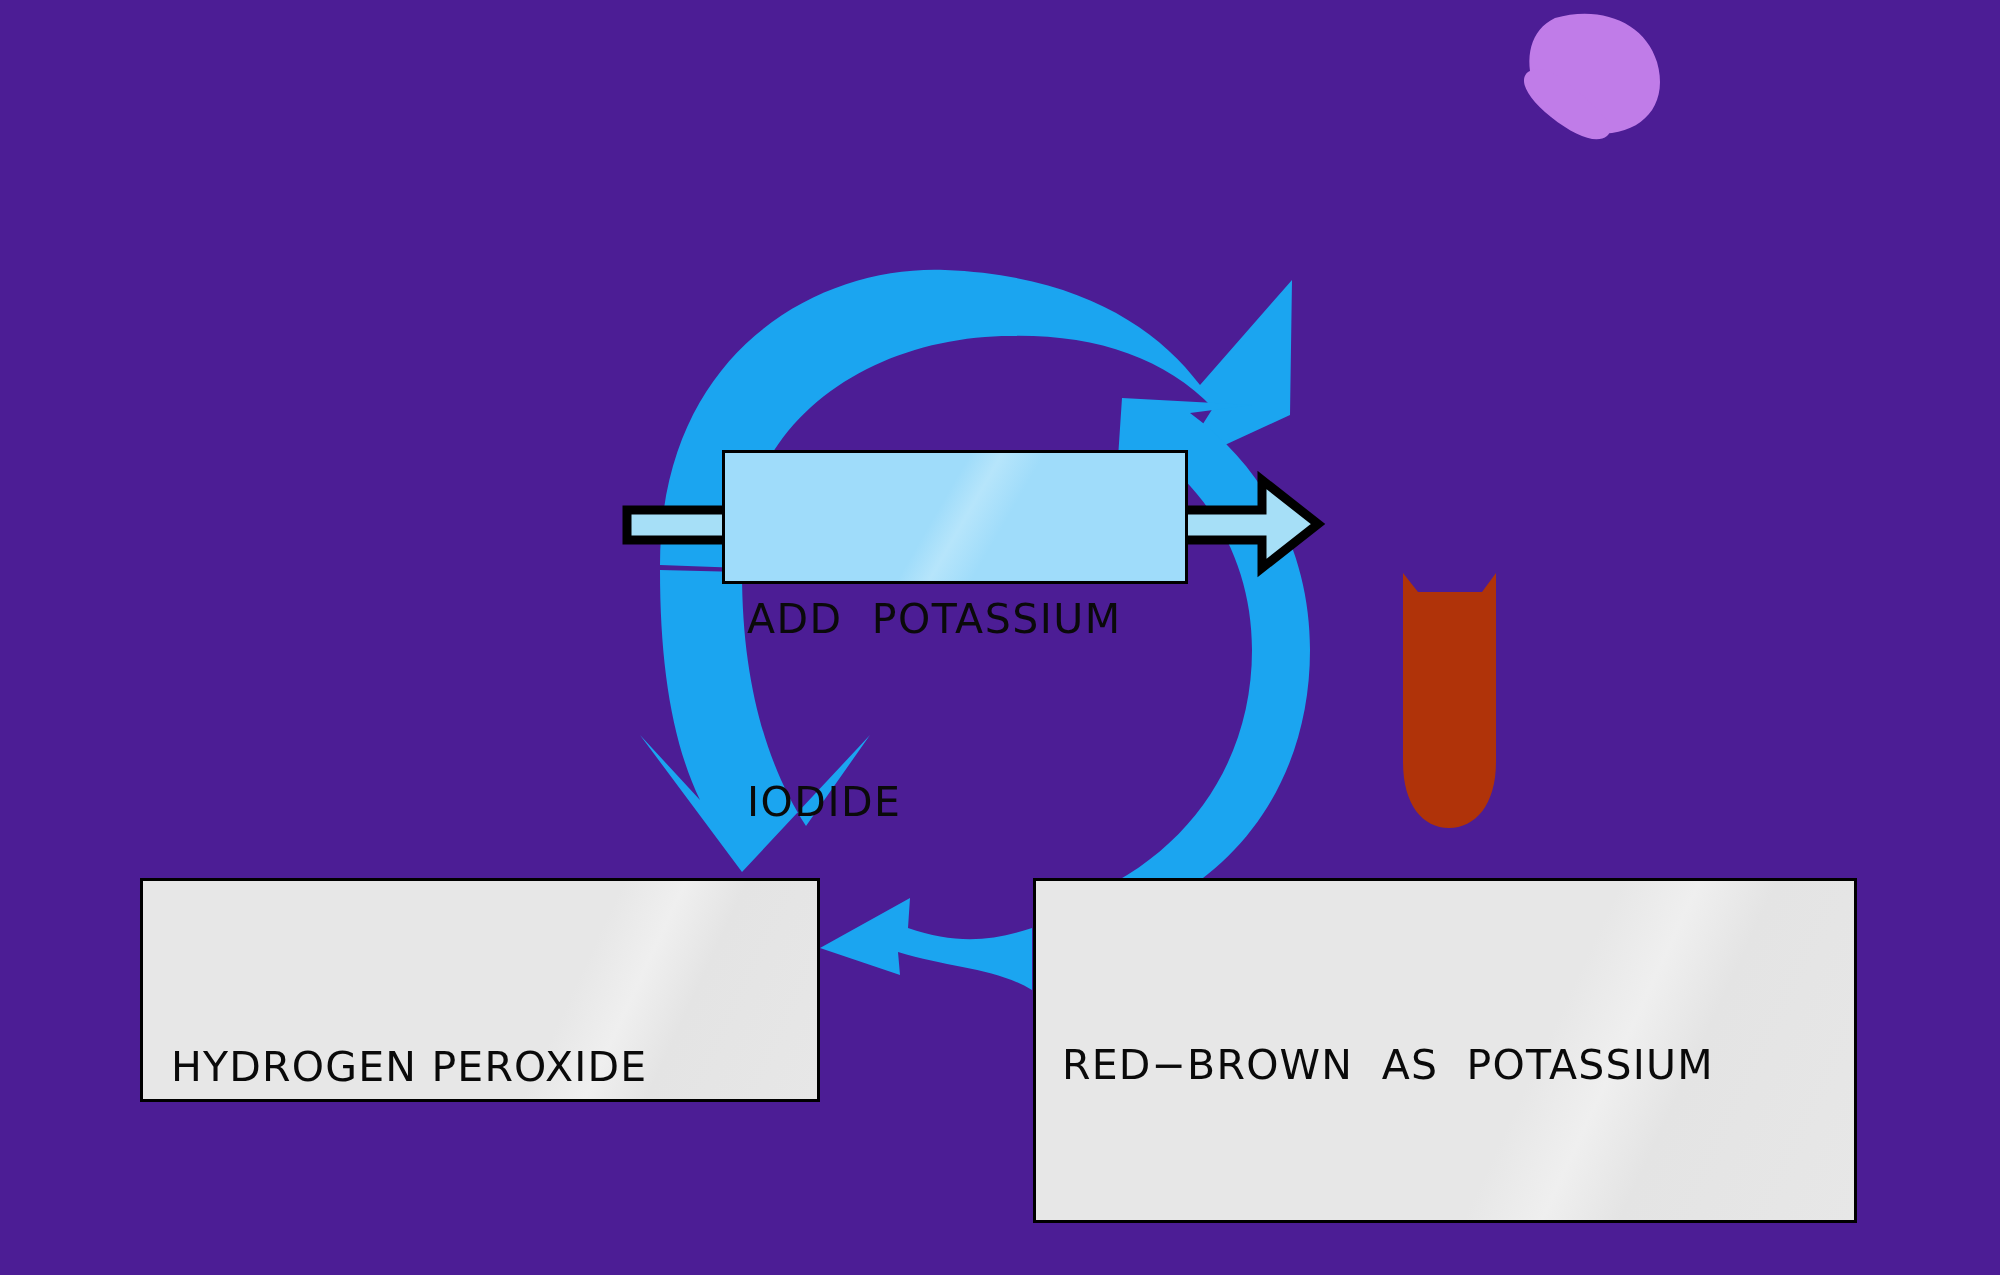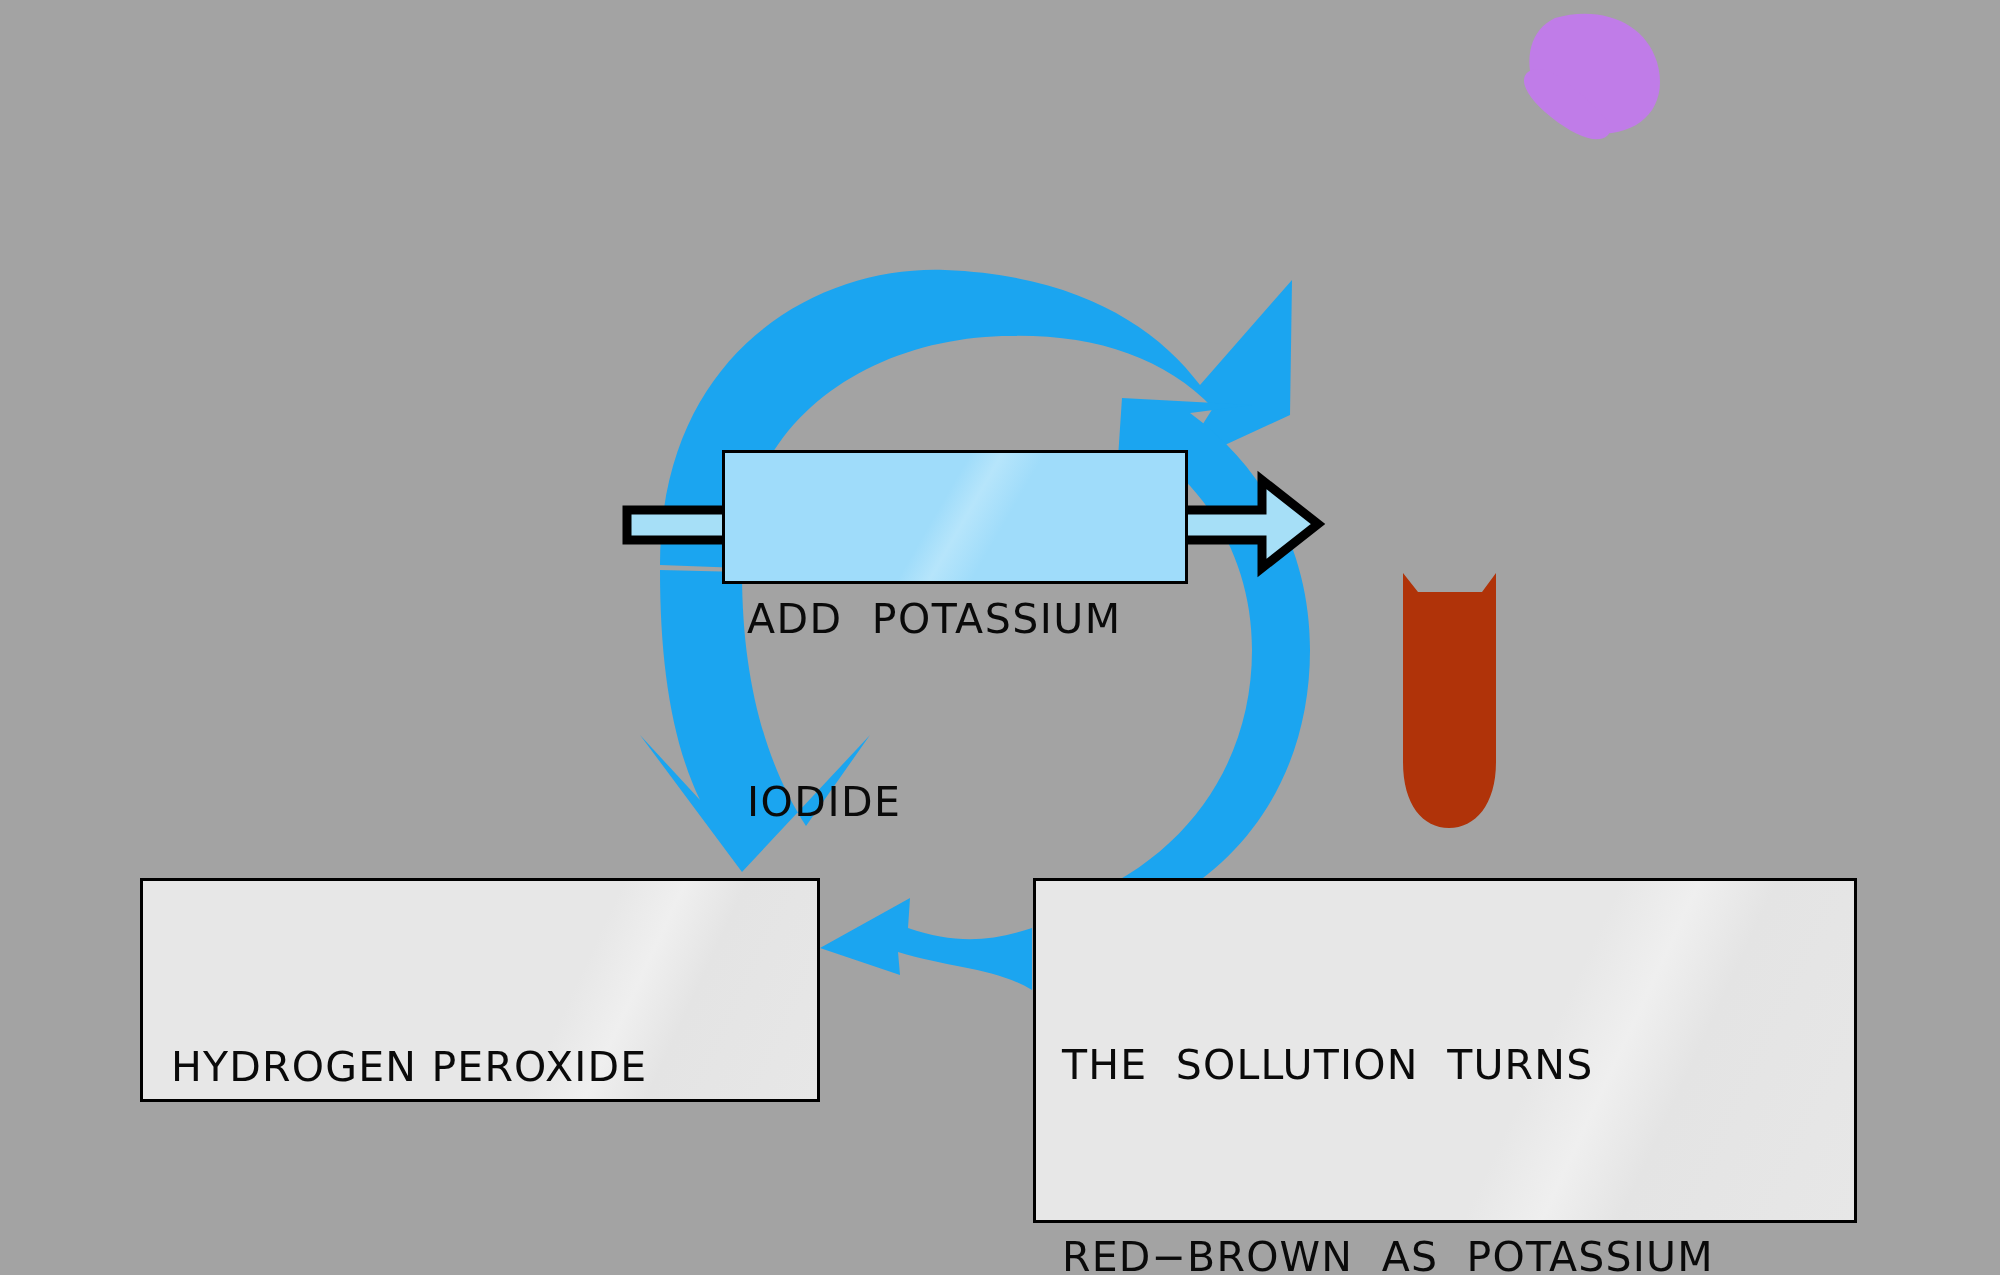--- a/index.html
+++ b/index.html
@@ -14,21 +14,21 @@
     overflow: hidden;
     font-family: "DejaVu Sans", sans-serif;
   }
 
   #stage {
     position: absolute;
     left: 0;
     top: 0;
     width: 2000px;
     height: 1275px;
-    background: #a3a3a3;
+    background: #4c1d95;
   }
 
   #diagram-svg {
     position: absolute;
     left: 0;
     top: 0;
     width: 2000px;
     height: 1275px;
   }
 
@@ -168,20 +168,19 @@
     <span class="line">ADD  POTASSIUM</span>
     <span class="line">IODIDE</span>
   </div>
 
   <div class="txt-box" id="box-peroxide">
     <span class="line">HYDROGEN PEROXIDE</span>
     
   </div>
 
   <div class="txt-box" id="box-result">
-    <span class="line">THE  SOLLUTION  TURNS</span>
     <span class="line">RED−BROWN  AS  POTASSIUM</span>
     
     
     
   </div>
 
 </div>
 
 </body></html>

